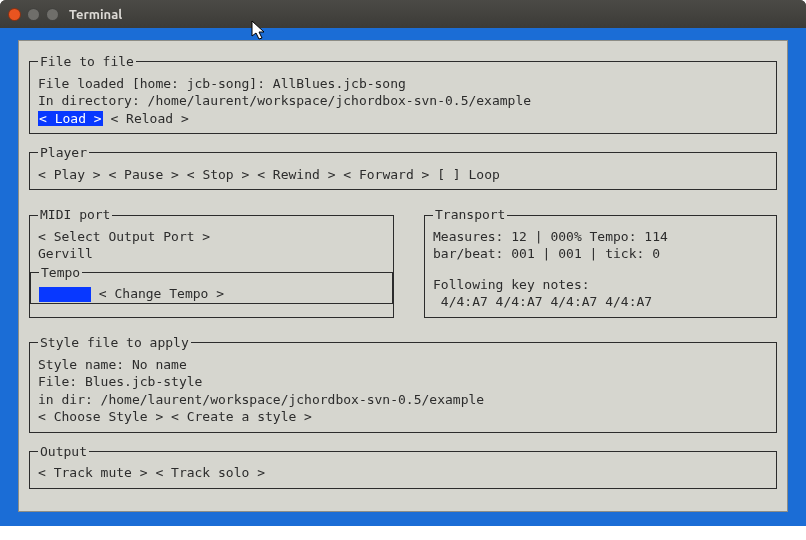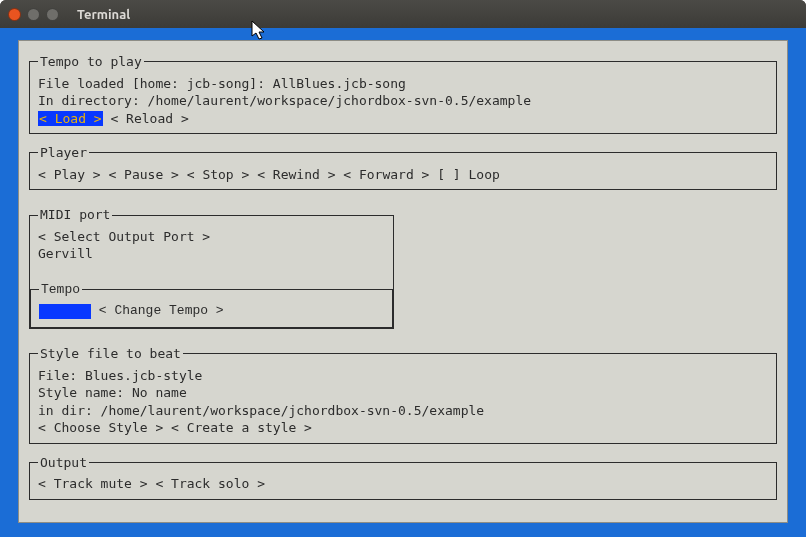--- a/index.html
+++ b/index.html
@@ -16,21 +16,21 @@
     background: #3c3b37;
     border-radius: 6px 6px 0 0;
     overflow: hidden;
   }
   .titlebar {
     height: 28px;
     background: linear-gradient(to bottom, #4b4a46, #3c3b37);
     display: flex;
     align-items: center;
     padding: 0 8px;
-    gap: 8px;
+    gap: 0;
   }
   .win-buttons { display: flex; gap: 6px; }
   .cbtn {
     width: 13px; height: 13px; border-radius: 50%;
     border: 1px solid rgba(0,0,0,.4);
   }
   .cbtn.close { background: #e95420; }
   .cbtn.min   { background: #6f6e6a; }
   .cbtn.max   { background: #6f6e6a; }
   .titlebar-title {
@@ -63,21 +63,21 @@
     color: #2c2c2c;
     font-weight: normal;
   }
   .row2 { display: flex; gap: 30px; }
   .row2 > fieldset { flex: 1; }
   .row2 > fieldset.midi { flex: 0 0 365px; }
   .row2 > fieldset.transport { flex: 1; }
   .btn { white-space: pre; }
   .sel {
     background: #0838ff;
-    color: #eab308;
+    color: #ffffff;
     padding: 0 1px;
   }
   .tempo-box {
     display: inline-block;
     background: #0838ff;
     width: 52px;
     height: 15px;
     vertical-align: middle;
   }
   .footer { margin-top: 6px; }
@@ -92,21 +92,21 @@
       <div class="cbtn min"></div>
       <div class="cbtn max"></div>
     </div>
     <div class="titlebar-title">Terminal</div>
   </div>
 
   <div class="client">
     <div class="panel">
 
       <fieldset>
-        <legend>Tempo to play</legend>
+        <legend>File to file</legend>
         <div>File loaded [home: jcb-song]: AllBlues.jcb-song</div>
         <div>In directory: /home/laurent/workspace/jchordbox-svn-0.5/example</div>
         <div>
           <span class="btn sel">&lt; Load &gt;</span>
           <span class="btn">&lt; Reload &gt;</span>
         </div>
       </fieldset>
 
       <fieldset>
         <legend>Player</legend>
@@ -118,33 +118,41 @@
           <span class="btn">&lt; Forward &gt;</span>
           <span class="btn">[ ] Loop</span>
         </div>
       </fieldset>
 
       <div class="row2">
         <fieldset class="midi">
           <legend>MIDI port</legend>
           <div><span class="btn">&lt; Select Output Port &gt;</span></div>
           <div>Gervill</div>
-          <fieldset style="border:1px solid #2c2c2c;margin:18px -8px -6px -8px;padding:4px 8px 7px 8px;font-family:Liberation Mono, monospace;">
+          <fieldset style="border:1px solid #2c2c2c;margin:1px -8px -6px -8px;padding:4px 8px 0 8px;">
             <legend>Tempo</legend>
             <span class="tempo-box"></span>
             <span class="btn">&lt; Change Tempo &gt;</span>
           </fieldset>
         </fieldset>
 
+        <fieldset class="transport">
+          <legend>Transport</legend>
+          <div>Measures: 12  | 000% Tempo: 114</div>
+          <div>bar/beat: 001 | 001 | tick: 0</div>
+          <div style="height:13px"></div>
+          <div>Following key notes:</div>
+          <div style="white-space:pre;"> 4/4:A7 4/4:A7 4/4:A7 4/4:A7</div>
+        </fieldset>
       </div>
 
       <fieldset>
-        <legend>Style file to beat</legend>
+        <legend>Style file to apply</legend>
+        <div>Style name: No name</div>
         <div>File: Blues.jcb-style</div>
-        <div>Style name: No name</div>
         <div>in dir: /home/laurent/workspace/jchordbox-svn-0.5/example</div>
         <div>
           <span class="btn">&lt; Choose Style &gt;</span>
           <span class="btn">&lt; Create a style &gt;</span>
         </div>
       </fieldset>
 
       <fieldset>
         <legend>Output</legend>
         <div>

